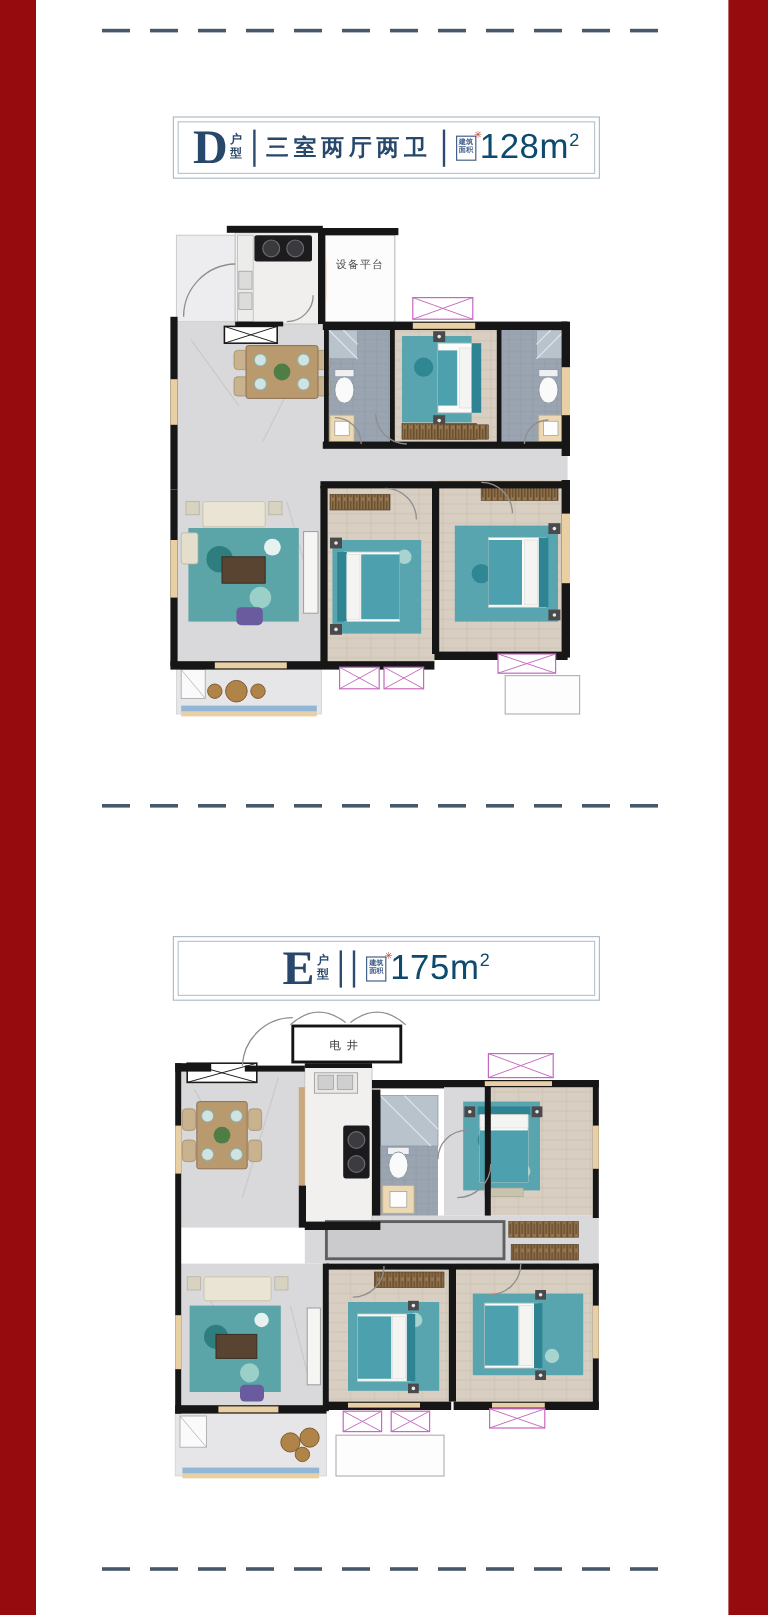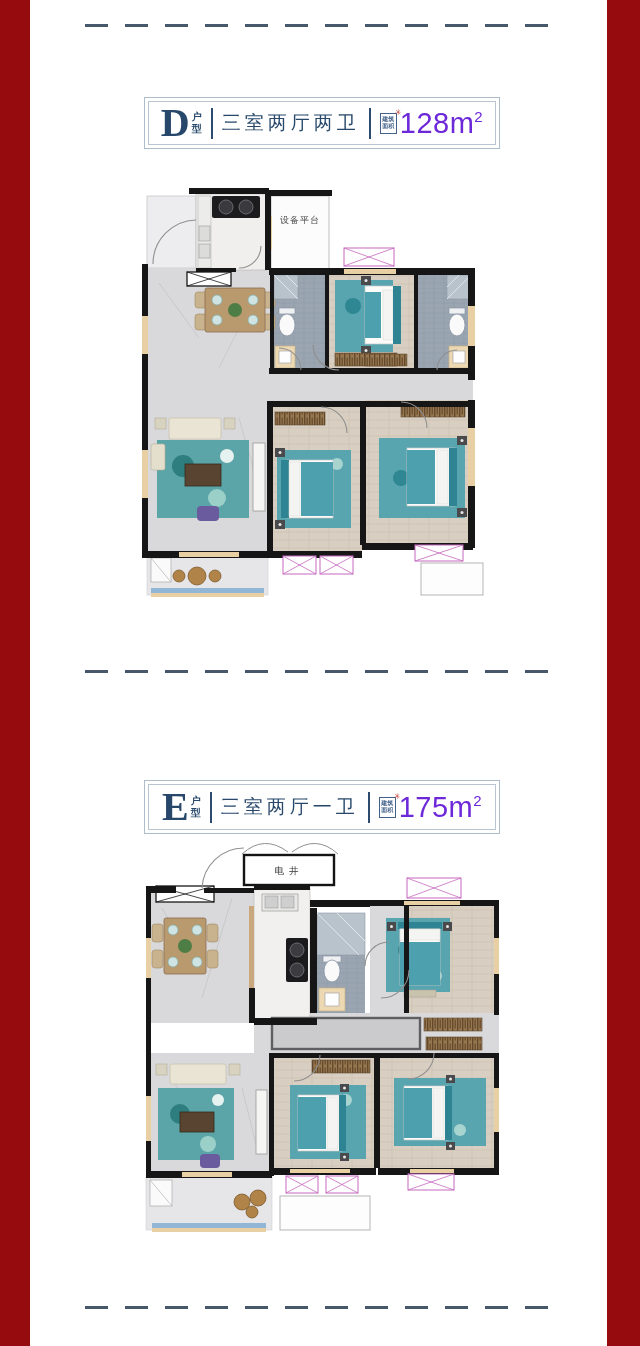--- a/index.html
+++ b/index.html
@@ -12,27 +12,27 @@
         background:repeating-linear-gradient(90deg,#47586b 0px,#47586b 23px,transparent 23px,transparent 40px);}
   .unit-title{position:absolute;left:144px;width:354px;height:50px;border:1px solid #aebdcb;
         background:#fff;display:flex;align-items:center;justify-content:center;gap:9px;}
   .unit-title .inner-frame{position:absolute;inset:3px;border:1px solid #b9c6d2;pointer-events:none;}
   .letter-group{display:flex;align-items:center;}
   .big-letter{font-family:"Liberation Serif","DejaVu Serif",serif;font-weight:bold;color:#27486b;
         font-size:40px;line-height:0.9;}
   .type-stack{display:flex;flex-direction:column;justify-content:center;margin-left:2px;
         font-size:10px;line-height:1.2;color:#27486b;font-weight:bold;letter-spacing:0;}
   .vbar{width:2px;height:31px;background:#2c4b6e;}
-  .rooms-label{font-size:19px;color:#27486b;letter-spacing:4px;font-weight:400;white-space:nowrap;}
+  .rooms-label{font-size:19px;color:#27486b;letter-spacing:4px;font-weight:700;white-space:nowrap;}
   .area-group{display:flex;align-items:center;gap:3px;}
   .stamp{position:relative;width:15px;height:19px;border:1px solid #44618a;color:#44618a;
         display:flex;flex-direction:column;align-items:center;justify-content:center;
         font-size:6px;line-height:1.15;font-weight:bold;}
   .stamp-mark{position:absolute;top:-5px;right:-6px;color:#c2453a;font-size:8px;line-height:1;}
-  .area-value{font-size:29px;color:#6d28d9;letter-spacing:0.5px;}
+  .area-value{font-size:29px;color:#0c4a6e;letter-spacing:0.5px;}
   .area-value sup{font-size:15px;}
   .plan-svg{position:absolute;}
 </style>
 </head>
 <body>
 
 <div class="page">
 
   <div class="side-border left"></div>
   <div class="side-border right"></div>
@@ -274,21 +274,20 @@
   <div class="unit-title" style="top:780px;height:52px">
     <div class="inner-frame"></div>
     <div class="letter-group">
       <span class="big-letter">E</span>
       <span class="type-stack">
         <span>户</span>
         <span>型</span>
       </span>
     </div>
     <div class="vbar"></div>
-    <span class="rooms-label">三室两厅一卫</span>
     <div class="vbar"></div>
     <div class="area-group">
       <span class="stamp">
         <span>建筑</span>
         <span>面积</span>
         <span class="stamp-mark">✳</span>
       </span>
       <span class="area-value"><span>175m</span><sup>2</sup></span>
     </div>
   </div>

